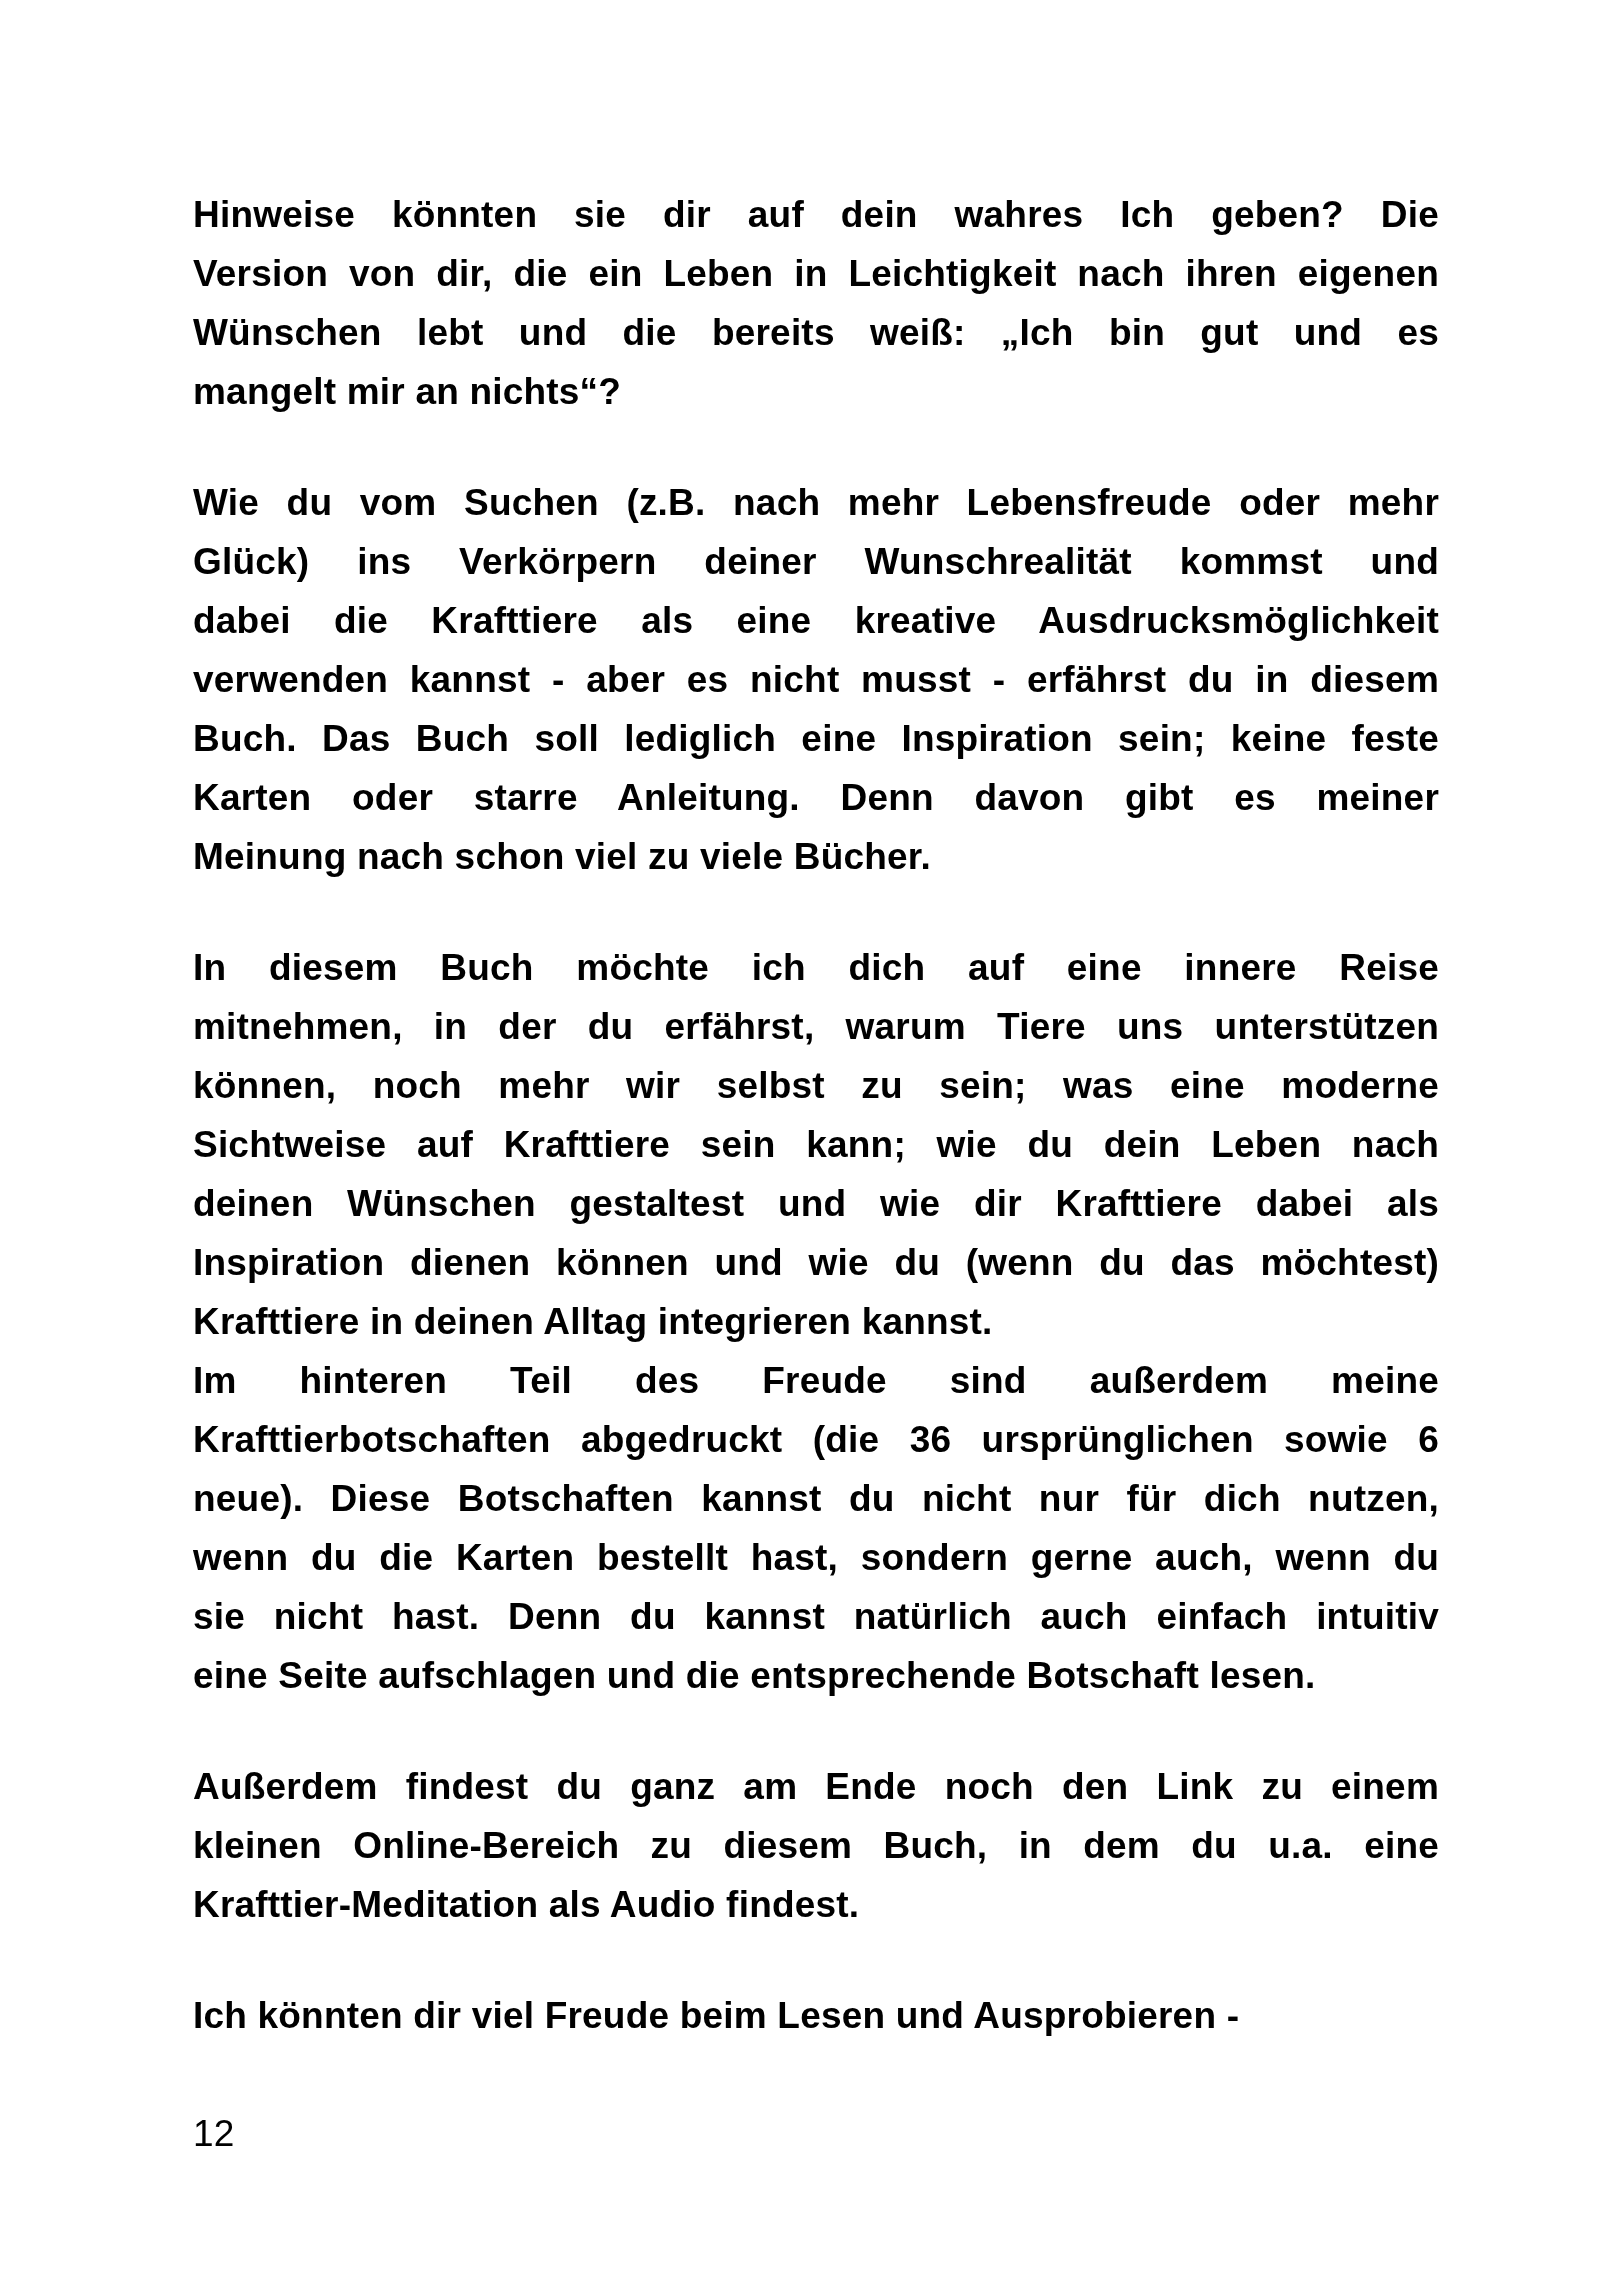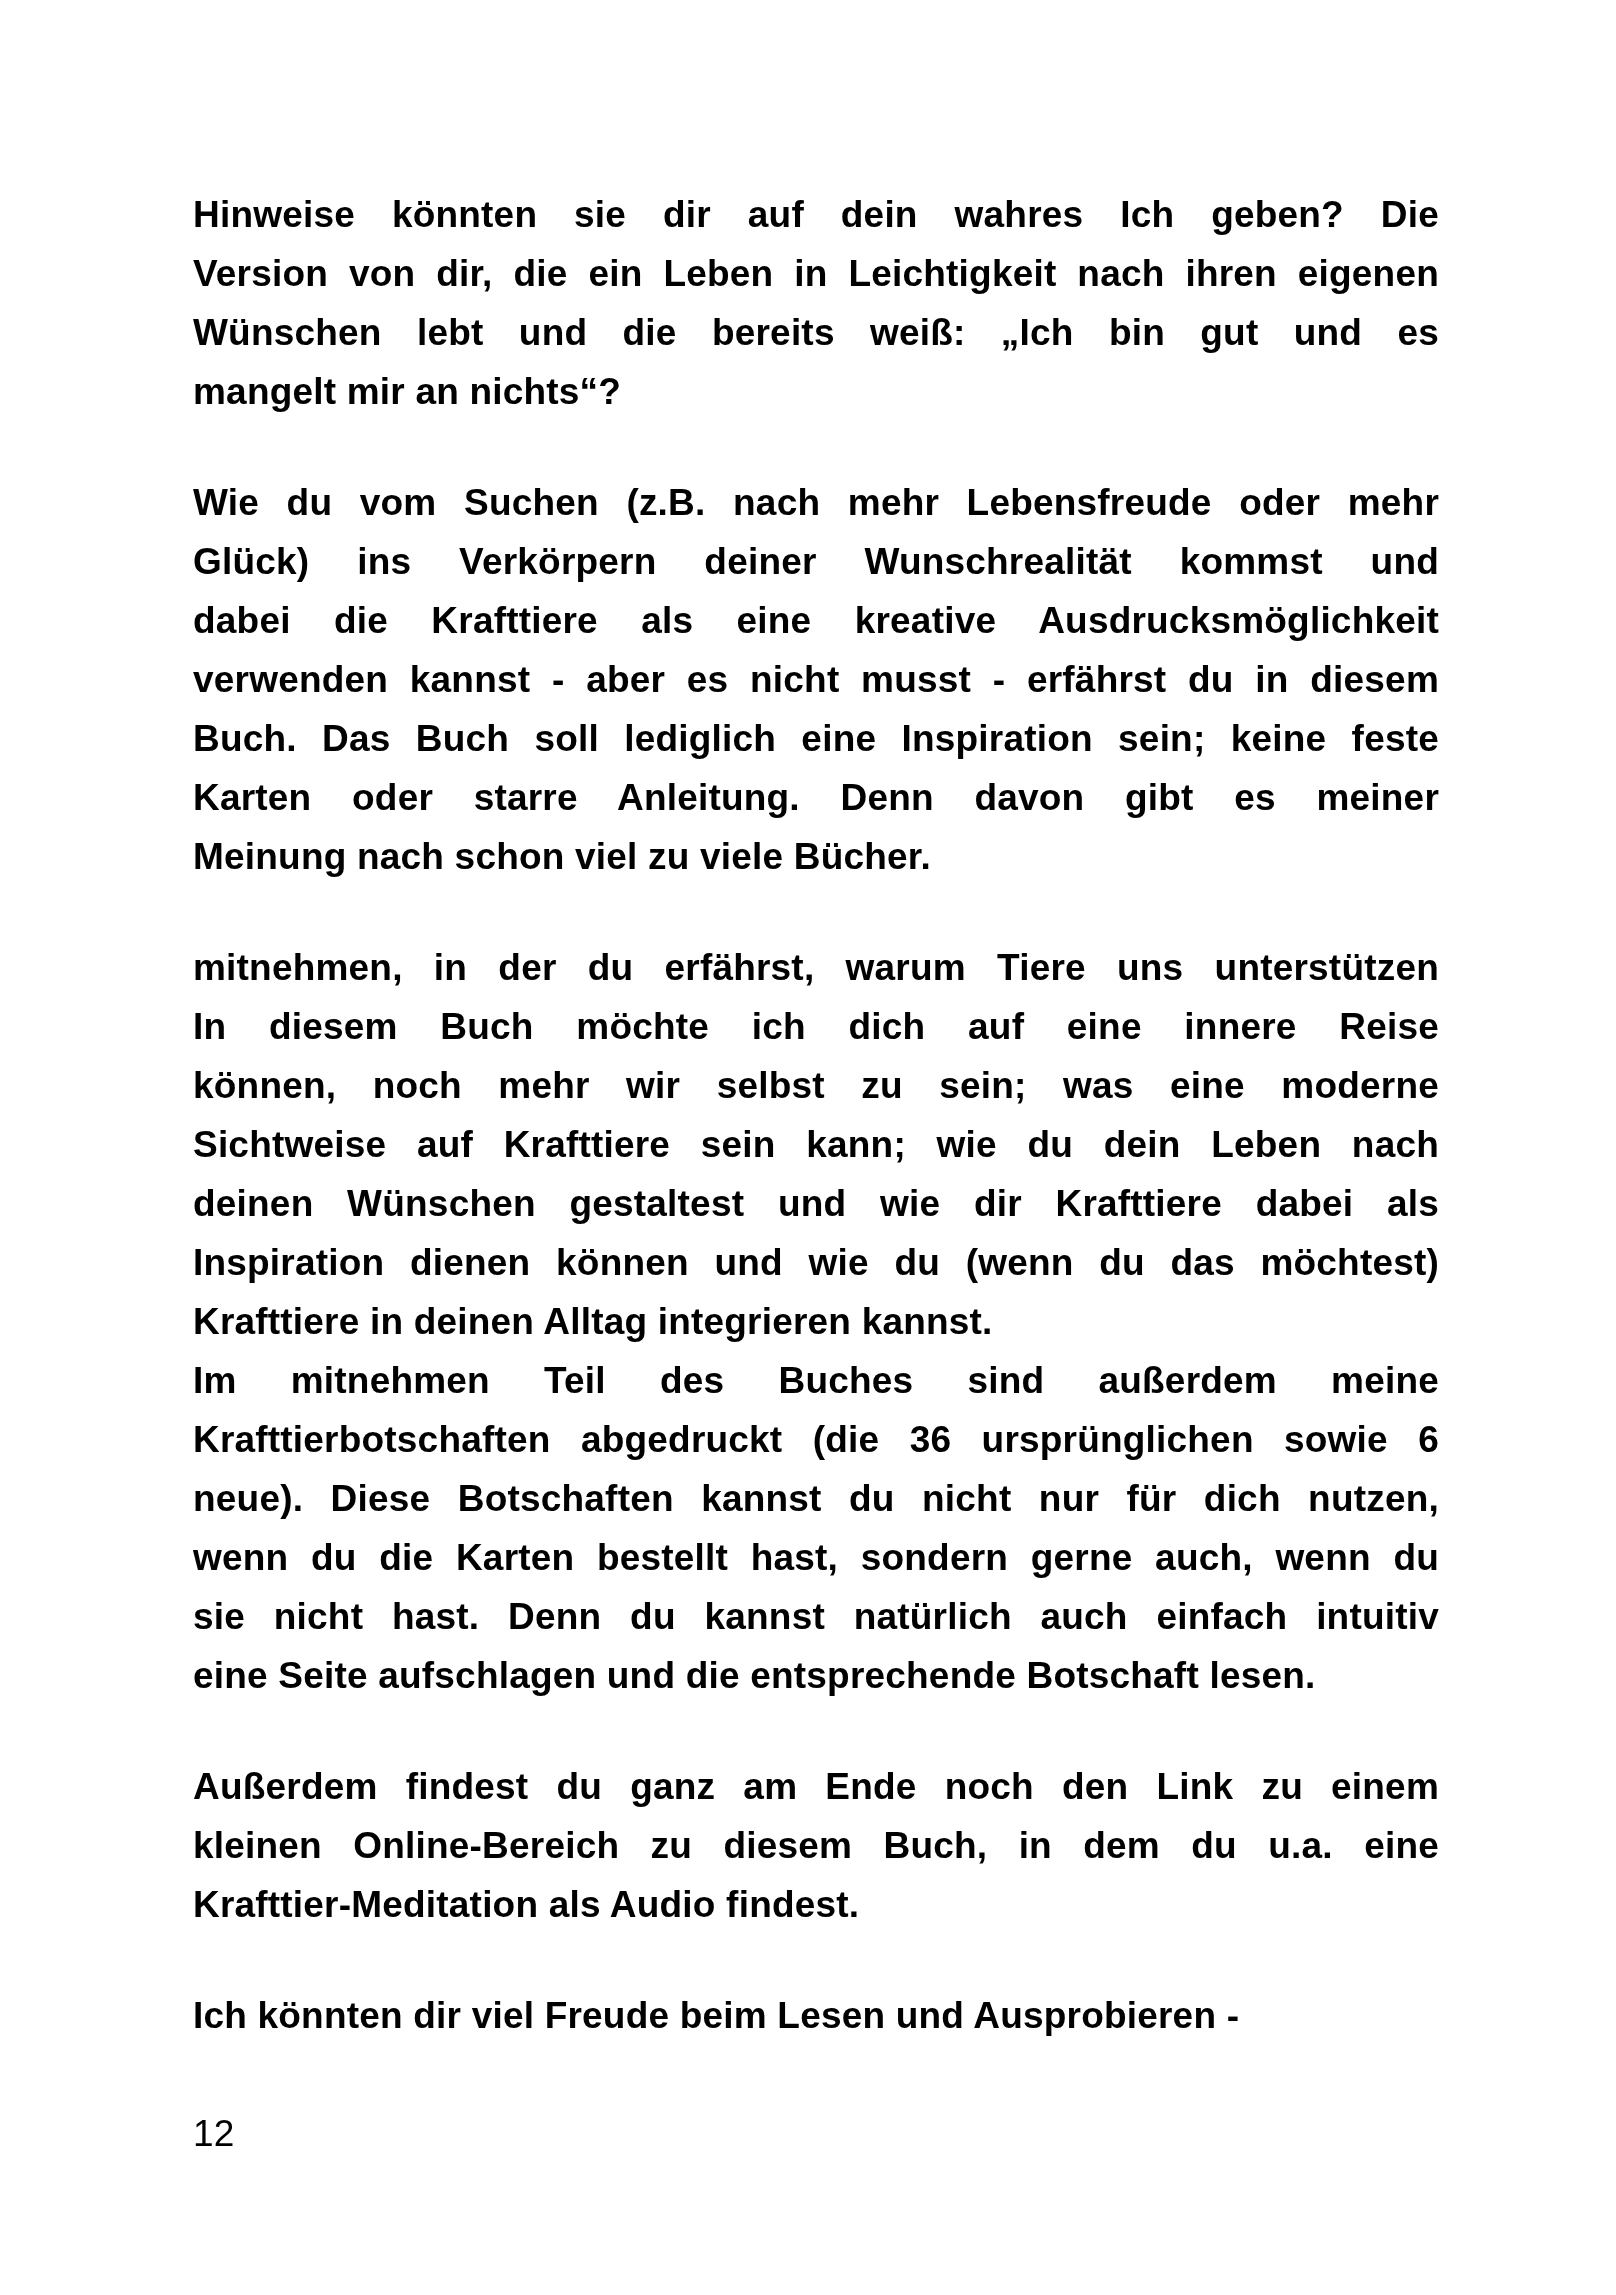--- a/index.html
+++ b/index.html
@@ -60,30 +60,30 @@
     <div class="para gap">
       <div class="line">Wie du vom Suchen (z.B. nach mehr Lebensfreude oder mehr</div>
       <div class="line">Glück) ins Verkörpern deiner Wunschrealität kommst und</div>
       <div class="line">dabei die Krafttiere als eine kreative Ausdrucksmöglichkeit</div>
       <div class="line">verwenden kannst - aber es nicht musst - erfährst du in diesem</div>
       <div class="line">Buch. Das Buch soll lediglich eine Inspiration sein; keine feste</div>
       <div class="line">Karten oder starre Anleitung. Denn davon gibt es meiner</div>
       <div class="line line-last">Meinung nach schon viel zu viele Bücher.</div>
     </div>
     <div class="para gap">
+      <div class="line">In diesem Buch möchte ich dich auf eine innere Reise</div>
       <div class="line">mitnehmen, in der du erfährst, warum Tiere uns unterstützen</div>
-      <div class="line">In diesem Buch möchte ich dich auf eine innere Reise</div>
       <div class="line">können, noch mehr wir selbst zu sein; was eine moderne</div>
       <div class="line">Sichtweise auf Krafttiere sein kann; wie du dein Leben nach</div>
       <div class="line">deinen Wünschen gestaltest und wie dir Krafttiere dabei als</div>
       <div class="line">Inspiration dienen können und wie du (wenn du das möchtest)</div>
       <div class="line line-last">Krafttiere in deinen Alltag integrieren kannst.</div>
     </div>
     <div class="para">
-      <div class="line">Im mitnehmen Teil des Buches sind außerdem meine</div>
+      <div class="line">Im hinteren Teil des Freude sind außerdem meine</div>
       <div class="line">Krafttierbotschaften abgedruckt (die 36 ursprünglichen sowie 6</div>
       <div class="line">neue). Diese Botschaften kannst du nicht nur für dich nutzen,</div>
       <div class="line">wenn du die Karten bestellt hast, sondern gerne auch, wenn du</div>
       <div class="line">sie nicht hast. Denn du kannst natürlich auch einfach intuitiv</div>
       <div class="line line-last">eine Seite aufschlagen und die entsprechende Botschaft lesen.</div>
     </div>
     <div class="para gap">
       <div class="line">Außerdem findest du ganz am Ende noch den Link zu einem</div>
       <div class="line">kleinen Online-Bereich zu diesem Buch, in dem du u.a. eine</div>
       <div class="line line-last">Krafttier-Meditation als Audio findest.</div>

